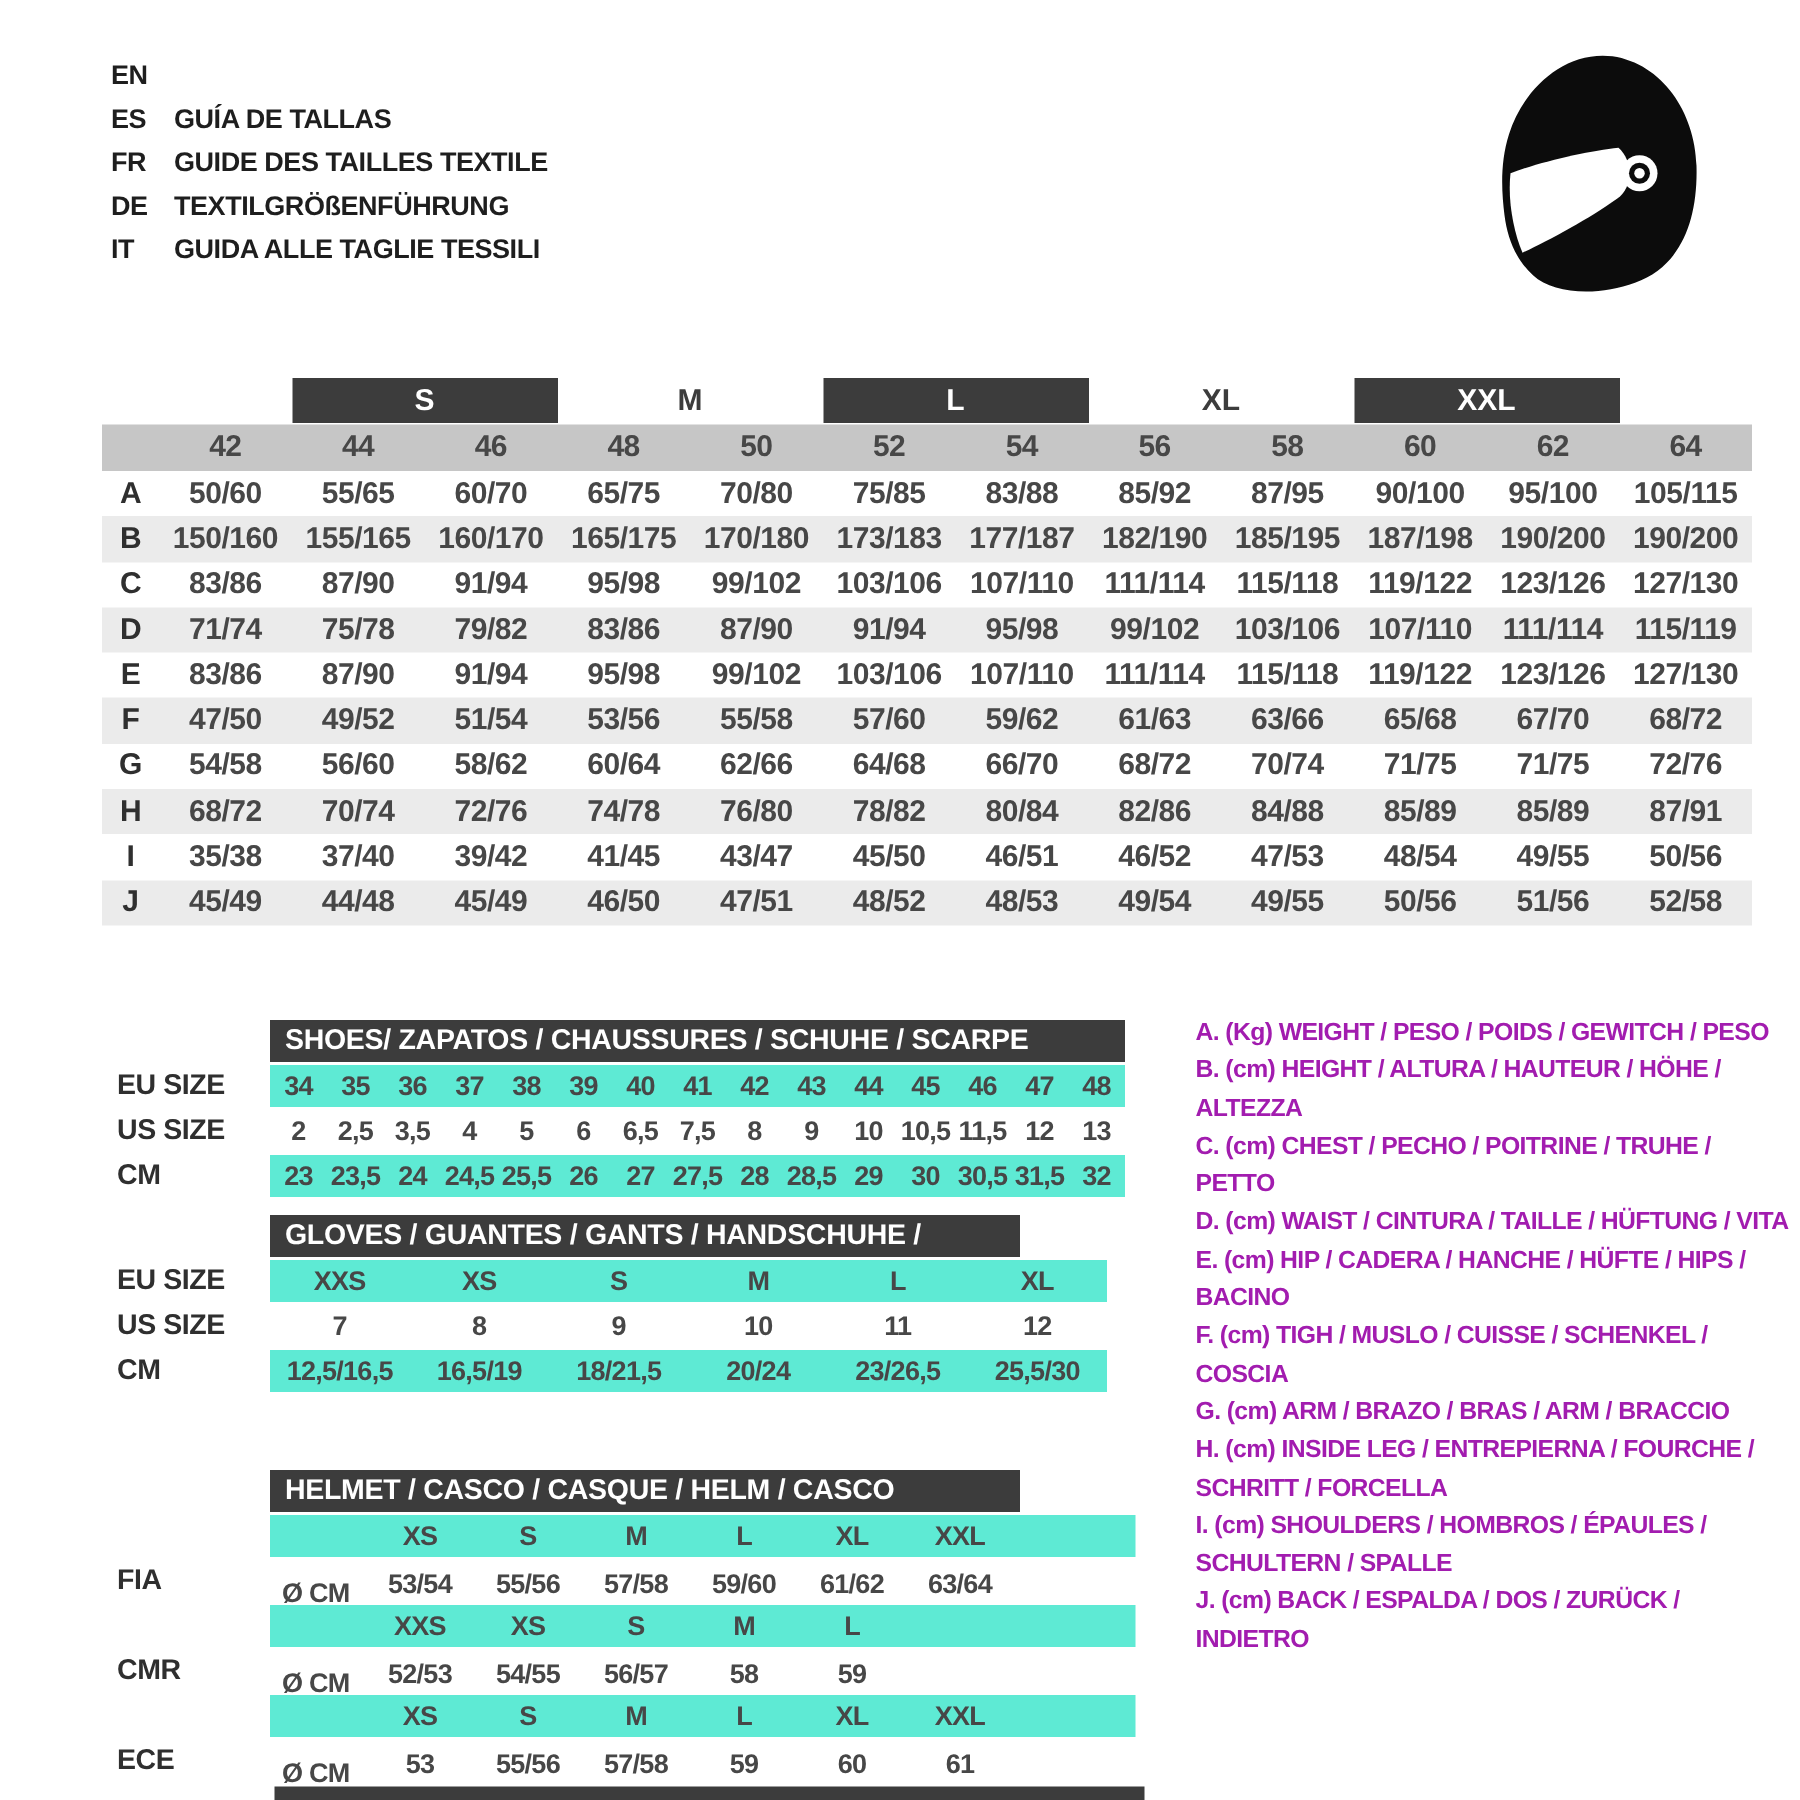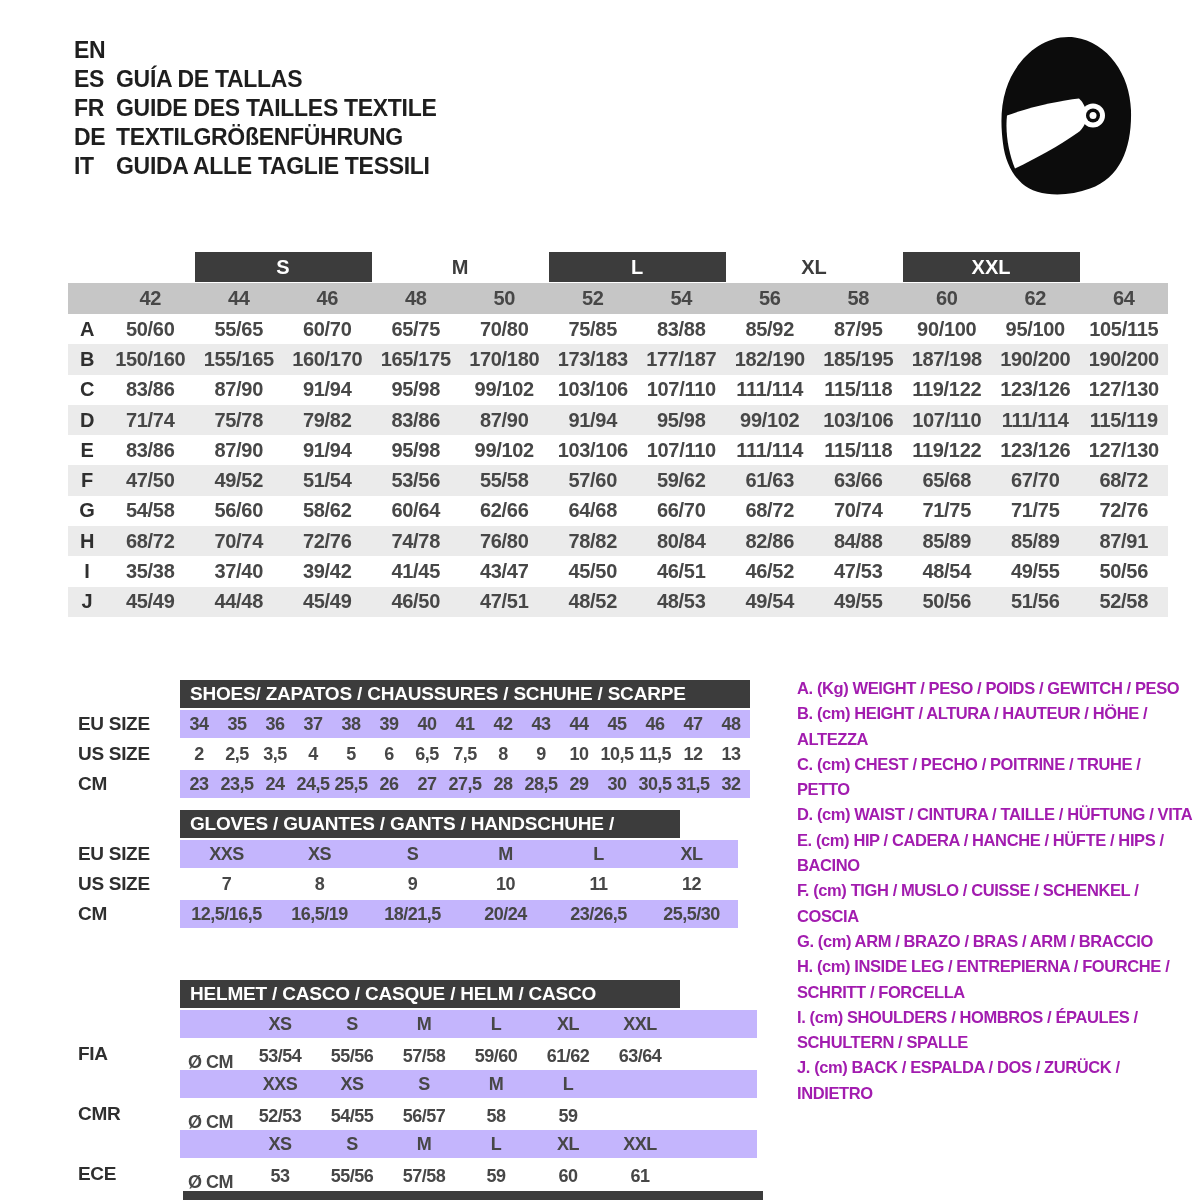--- a/index.html
+++ b/index.html
@@ -2,21 +2,21 @@
 <html><head>
 <meta charset="utf-8">
 <style>
   html,body{margin:0;padding:0;background:#fff;}
   body{width:1200px;height:1200px;position:relative;overflow:hidden;
        font-family:"Liberation Sans",sans-serif;font-weight:bold;
        -webkit-font-smoothing:antialiased;}
   .abs{position:absolute;}
   
   #langs{left:74px;top:36px;}
-  .lang-row{display:flex;font-size:23px;line-height:29px;color:#1e1e1e;letter-spacing:-0.3px;}
+  .lang-row{display:flex;font-size:18px;line-height:29px;color:#1e1e1e;letter-spacing:-0.3px;}
   .lang-code{width:42px;}
   
   #helmet-icon{left:980px;top:28px;width:160px;height:175px;}
   
   #main-table{left:68px;top:252px;width:1100px;color:#474747;}
   .mt-grid{display:grid;grid-template-columns:38px repeat(12,1fr);}
   #mt-groups{height:30px;}
   .mt-group{display:flex;align-items:center;justify-content:center;
             font-size:20px;color:#3c3c3c;}
   .mt-group.dark{background:#3c3c3c;color:#fff;}
@@ -32,21 +32,21 @@
   #gloves{left:78px;top:810px;width:679px;}
   #helmet-table{left:78px;top:980px;width:679px;}
   .lt-title{margin-left:102px;height:28px;background:#3c3c3c;color:#fff;
             font-size:19px;line-height:28px;padding-left:10px;box-sizing:border-box;
             letter-spacing:-0.2px;}
   .lt-title.w570{width:570px;}
   .lt-title.w500{width:500px;}
   .lt-row{display:flex;margin-top:2px;height:28px;}
   .lt-label{width:102px;font-size:19px;color:#2f2f2f;display:flex;align-items:center;letter-spacing:-0.3px;}
   .lt-cells{display:grid;height:28px;}
-  .lt-cells.striped{background:#c4b5fd;}
+  .lt-cells.striped{background:#5eead4;}
   .lt-cells div{display:flex;align-items:center;justify-content:center;
                 font-size:18px;letter-spacing:-0.5px;}
   .cells-shoes{grid-template-columns:repeat(15,38px);width:570px;}
   .cells-gloves{grid-template-columns:repeat(6,93px);width:558px;}
   .cells-helmet{grid-template-columns:64px repeat(6,72px) 1fr;width:577px;}
   .hm-prefix{justify-content:flex-start !important;padding-left:8px;box-sizing:border-box;margin-top:12px;}
   
   #legend{left:797px;top:676px;width:400px;font-size:16.5px;line-height:25.3px;
           color:#a21caf;letter-spacing:-0.4px;}
   .legend-item{white-space:pre-line;}

